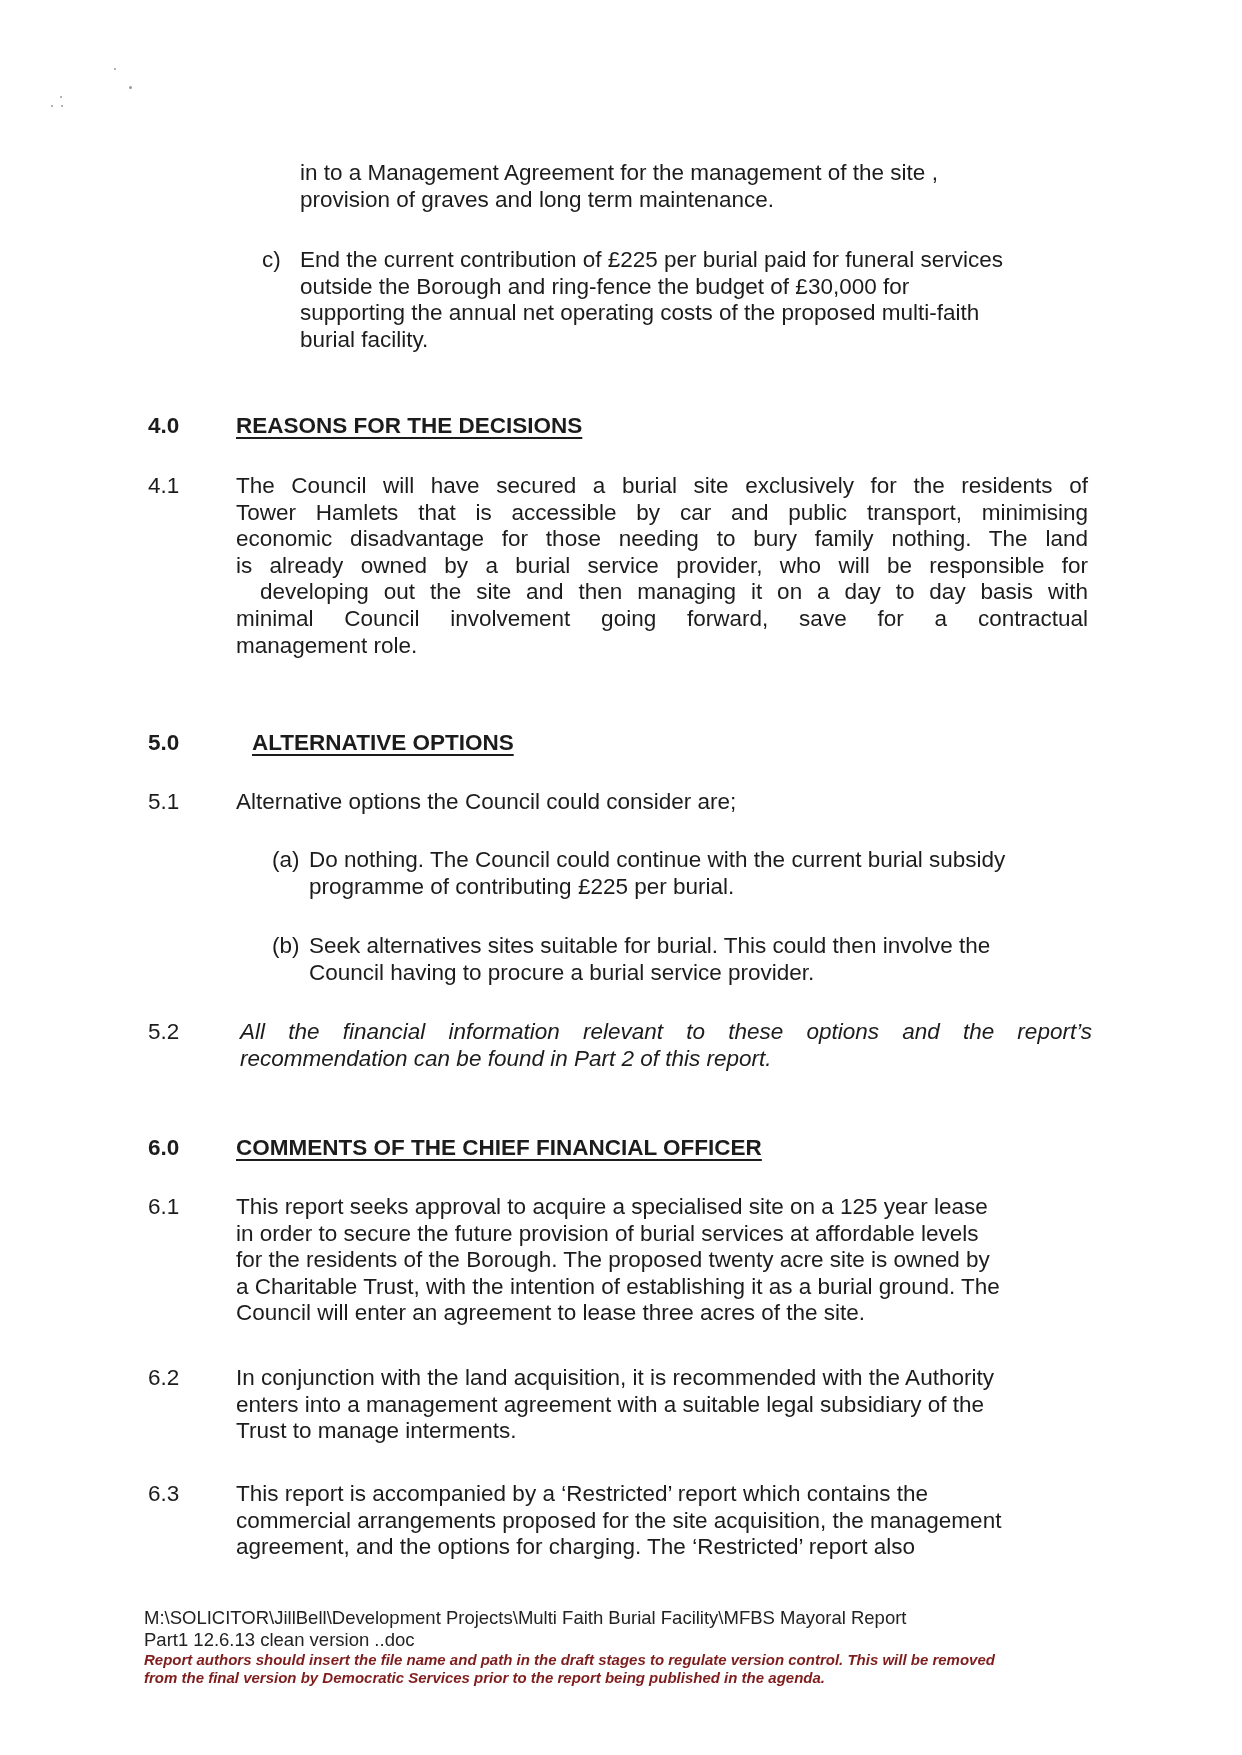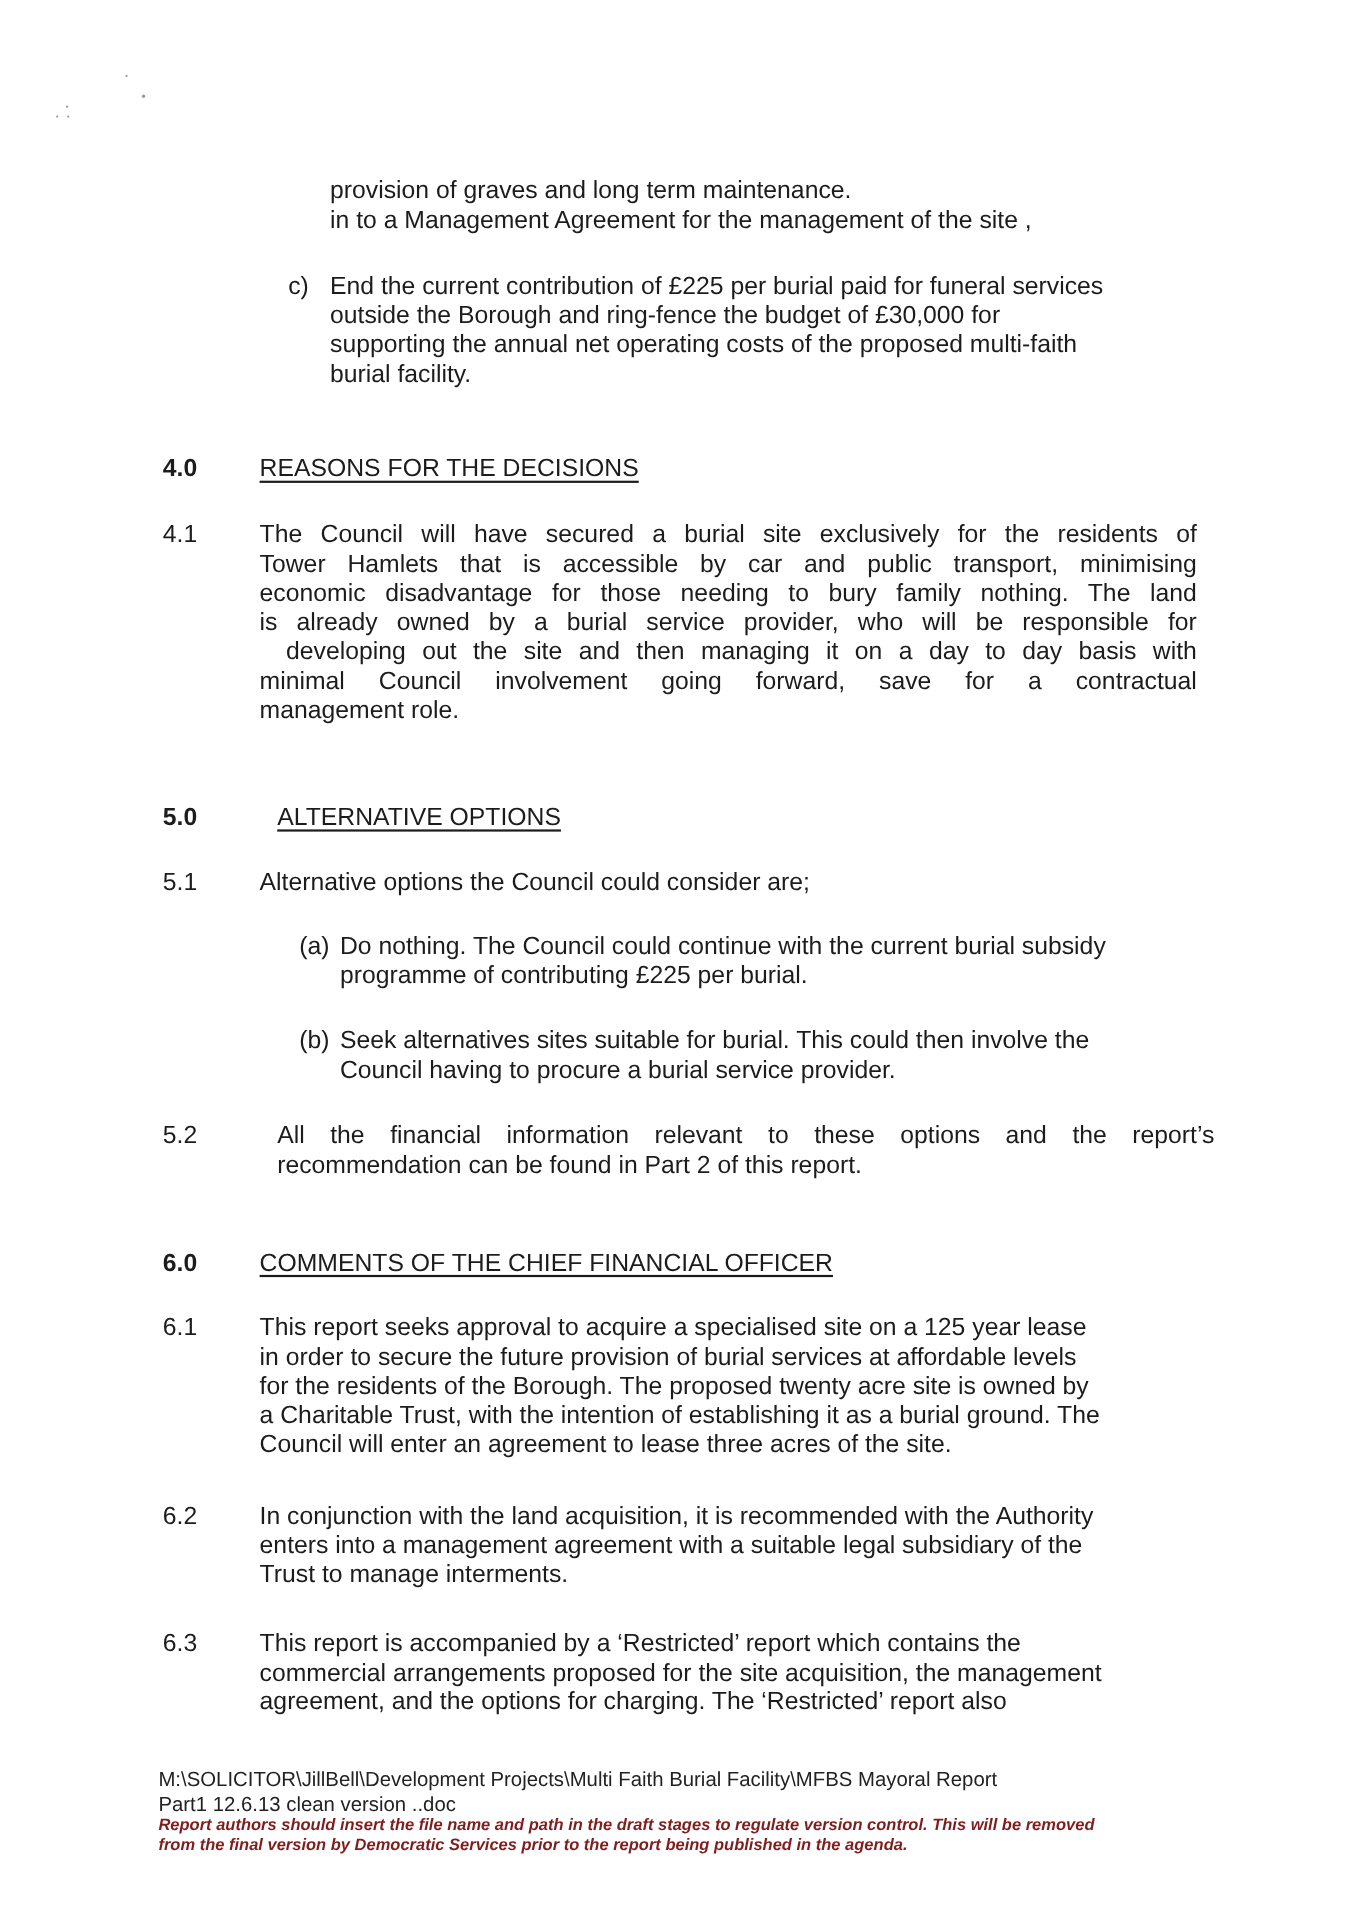--- a/index.html
+++ b/index.html
@@ -2,40 +2,40 @@
 <html><head>
 <meta charset="utf-8">
 <style>
   html, body { margin: 0; padding: 0; background: #ffffff; }
   body { width: 1242px; height: 1755px; position: relative; overflow: hidden;
          font-family: "Liberation Sans", sans-serif; color: #1c1c1c; }
   .abs { position: absolute; }
   .body-text { font-size: 22.5px; line-height: 26.6px; }
   .num { font-size: 22.5px; line-height: 26.6px; }
   .num.bold { font-weight: bold; }
-  .heading { font-size: 22.5px; line-height: 26.6px; font-weight: normal; text-decoration: underline; text-underline-offset: 4px; text-decoration-thickness: 2px; }
+  .heading { font-size: 22.5px; line-height: 26.6px; font-weight: bold; text-decoration: underline; text-underline-offset: 4px; text-decoration-thickness: 2px; }
   .footer-path { font-size: 18.5px; line-height: 22px; color: #222; }
   .footer-note { font-size: 15px; line-height: 18px; font-style: italic; font-weight: bold; color: #7f1d1d; }
   .speck { position: absolute; width: 3px; height: 3px; background: #999; border-radius: 50%; }
   .line { display: block; white-space: nowrap; }
 </style>
 </head>
 <body>
 
 <div>
   <span class="speck" style="left:114px;top:68px;width:2px;height:2px;"></span>
   <span class="speck" style="left:129px;top:86px;"></span>
   <span class="speck" style="left:60px;top:96px;width:2px;height:2px;"></span>
   <span class="speck" style="left:51px;top:105px;width:2px;height:2px;"></span>
   <span class="speck" style="left:61px;top:105px;width:2px;height:2px;"></span>
 </div>
 
 <div class="abs body-text" style="left:300px;top:160px;width:720px;">
+  <span class="line">in to a Management Agreement for the management of the site ,</span>
   <span class="line">provision of graves  and long term maintenance.</span>
-  <span class="line">in to a Management Agreement for the management of the site ,</span>
 </div>
 
 <div class="abs num" style="left:262px;top:247px;">c)</div>
 <div class="abs body-text" style="left:300px;top:247px;width:780px;">
   <span class="line">End the current contribution of £225 per burial paid for funeral services</span>
   <span class="line">outside the Borough and ring-fence the budget of £30,000 for</span>
   <span class="line">supporting the annual net operating costs of the proposed multi-faith</span>
   <span class="line">burial facility.</span>
 </div>
 
@@ -65,21 +65,21 @@
   <span class="line">programme of contributing £225 per burial.</span>
 </div>
 
 <div class="abs num" style="left:272px;top:933px;">(b)</div>
 <div class="abs body-text" style="left:309px;top:933px;width:780px;">
   <span class="line">Seek alternatives sites suitable for burial. This could then involve the</span>
   <span class="line">Council having to procure a burial service provider.</span>
 </div>
 
 <div class="abs num" style="left:148px;top:1019px;">5.2</div>
-<div class="abs body-text" style="left:252px;top:1019px;width:852px;">
+<div class="abs body-text" style="left:240px;top:1019px;width:852px;font-style:italic;">
   <span class="line" style="text-align:justify;text-align-last:justify;">All the financial information relevant to these options and the report’s</span>
   <span class="line">recommendation can be found in Part 2 of this report.</span>
 </div>
 
 <div class="abs num bold" style="left:148px;top:1135px;">6.0</div>
 <div class="abs heading" style="left:236px;top:1135px;">COMMENTS OF THE CHIEF FINANCIAL OFFICER</div>
 
 <div class="abs num" style="left:148px;top:1194px;">6.1</div>
 <div class="abs body-text" style="left:236px;top:1194px;width:852px;">
   <span class="line">This report seeks approval to acquire a specialised site on a 125 year lease</span>

